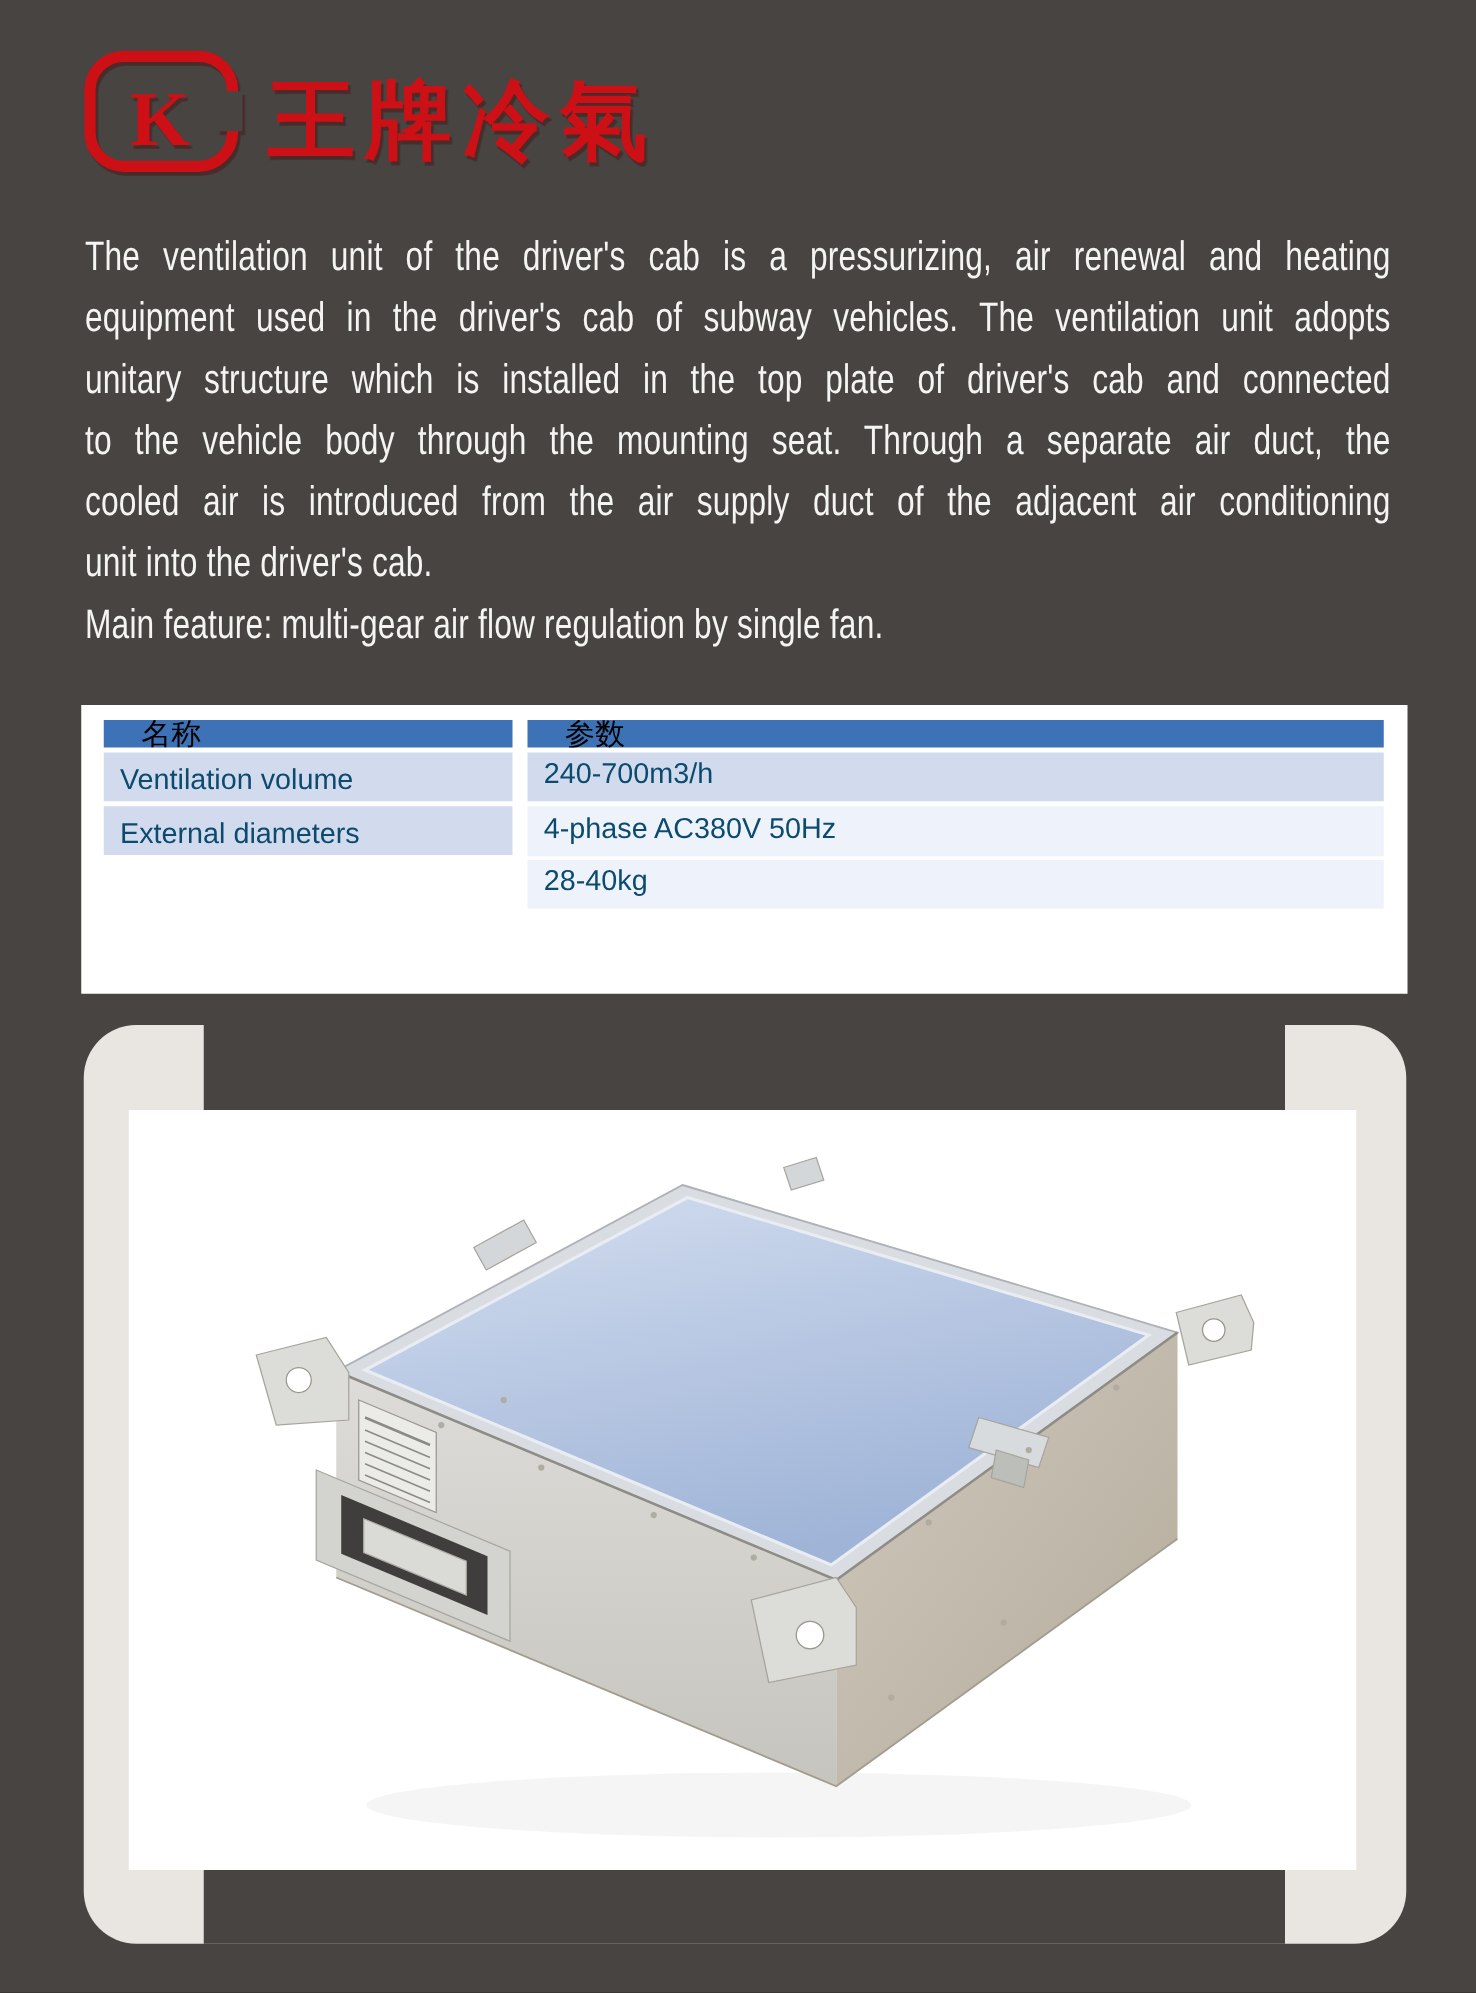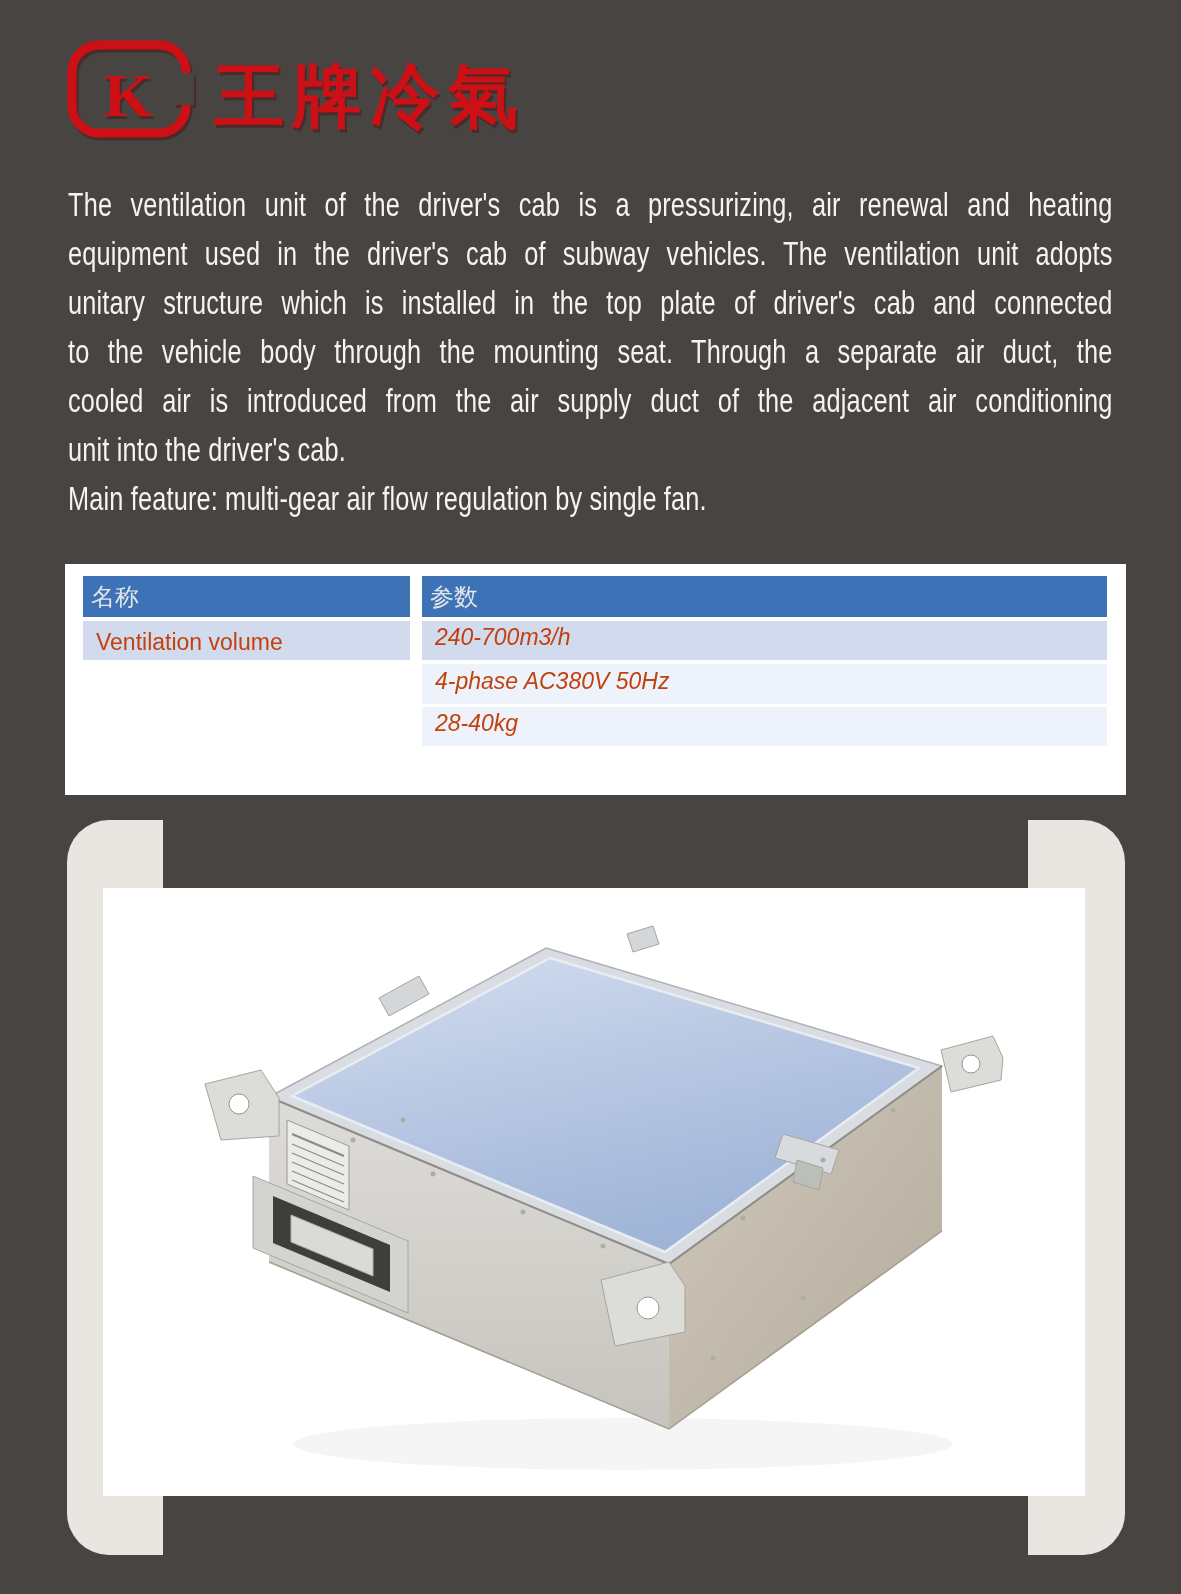--- a/index.html
+++ b/index.html
@@ -24,25 +24,25 @@
   .spec-card{
     position:absolute; left:65px; top:564px; width:1061px; height:231px;
     background:#ffffff;
   }
   .spec-col{position:absolute; top:12px;}
   .spec-col.c1{left:18px;  width:327px;}
   .spec-col.c2{left:357px; width:685px;text-align:right;}
   .cell{
     box-sizing:border-box; height:39px; margin-bottom:4px;
     padding-left:13px; display:flex; align-items:center;
-    font-size:23px; color:#c2410c; white-space:nowrap; overflow:hidden;
+    font-size:23px; color:#0c4a6e; white-space:nowrap; overflow:hidden;
   }
-  .cell.hdr{height:41px; color:#e5e5e5; font-size:24px; padding-left:8px;}
+  .cell.hdr{height:22px; color:#000000; font-size:24px; padding-left:30px;}
   .cell.r2{height:40px; margin-bottom:3px;}
-  .c2 .cell:not(.hdr) span{transform:translateY(-3px);font-style:italic;}
+  .c2 .cell:not(.hdr) span{transform:translateY(-3px);}
   .c1 .cell:not(.hdr) span{transform:translateY(2px);}
   
   .photo-frame{
     position:absolute; left:67px; top:820px; width:1058px; height:735px;
     background:#e9e5e1; border-radius:42px;
   }
   .notch{position:absolute; left:163px; width:865px; background:#474442;}
   .notch.top{top:820px; height:68px;}
   .notch.bottom{top:1496px; height:59px;}
   .photo{
@@ -77,20 +77,23 @@
   </div>
 
   <div class="spec-card">
 
     <div class="spec-col c1">
       <div class="cell hdr" style="background:#3d73b6">
         <span>名称</span>
       </div>
       <div class="cell" style="background:#d2dbed">
         <span>Ventilation volume</span>
+        </div>
+      <div class="cell" style="background:#d2dbed">
+        <span>External diameters</span>
         </div>
     </div>
 
     <div class="spec-col c2">
       <div class="cell hdr" style="background:#3d73b6">
         <span>参数</span>
       </div>
       <div class="cell" style="background:#d2dbed">
         <span>240-700m3/h</span>
         </div>

